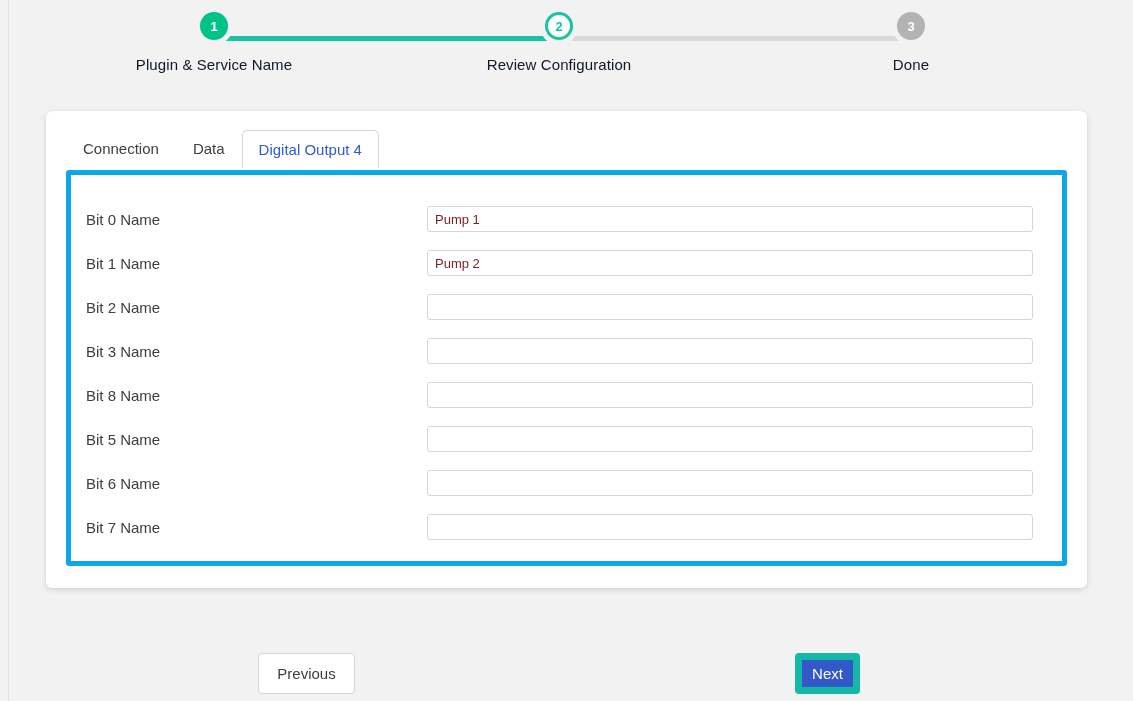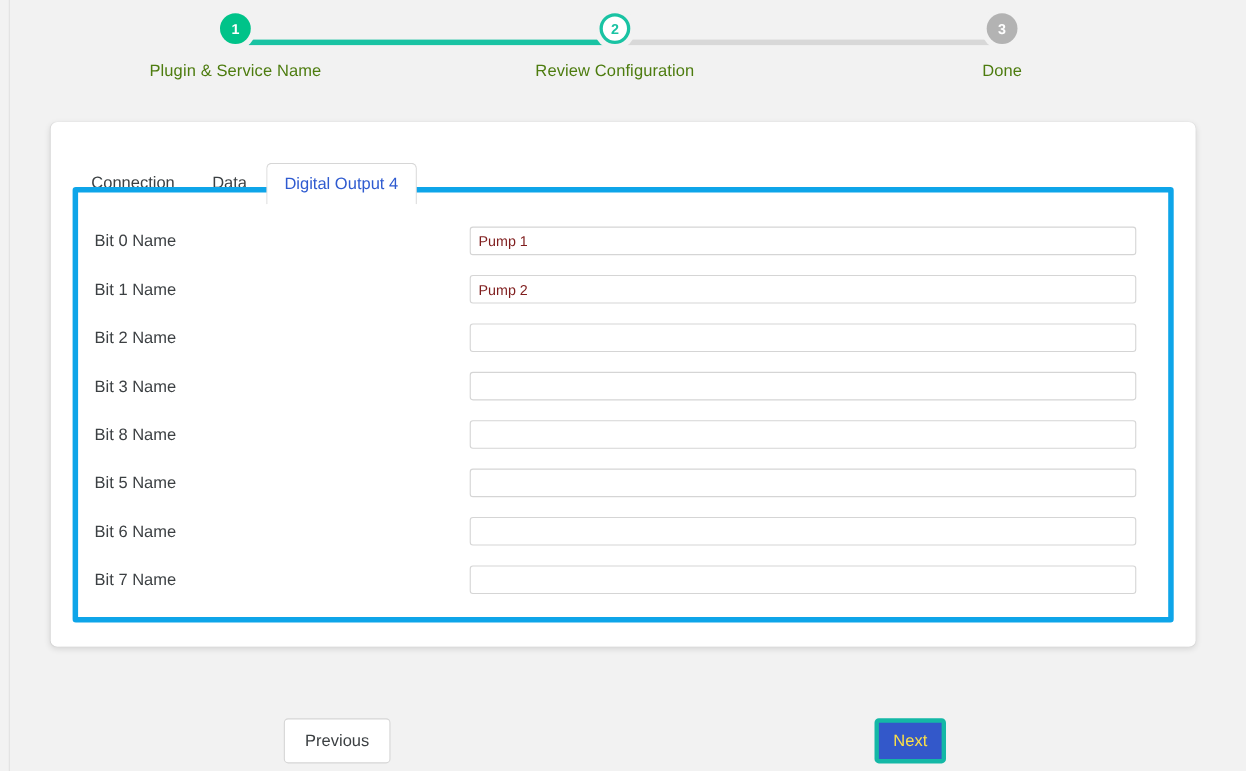--- a/index.html
+++ b/index.html
@@ -95,41 +95,41 @@
     border: 3px solid #19c3a3;
     color: #19c3a3;
   }
   .bubble-todo {
     background: #b3b3b3;
     color: #ffffff;
   }
   .step-label {
     margin-top: 4px;
     font-size: 15px;
-    color: #4d7c0f;
+    color: #0f172a;
     letter-spacing: 0.1px;
     white-space: nowrap;
   }
 
   
   .card {
     position: absolute;
     left: 46px;
     top: 111px;
     width: 1041px;
     height: 477px;
     background: #ffffff;
     border-radius: 6px;
     box-shadow: 0 2px 6px rgba(0,0,0,0.12), 0 0 1px rgba(0,0,0,0.10);
     box-sizing: border-box;
   }
   .tabs {
     position: absolute;
     left: 20px;
-    top: 37px;
+    top: 19px;
     height: 37px;
     display: flex;
     align-items: flex-end;
   }
   .tab {
     font-size: 15px;
     padding: 10px 16px 9px 16px;
     color: #3c4043;
     cursor: pointer;
     border: 1px solid transparent;
@@ -216,22 +216,22 @@
     height: 41px;
     background: #ffffff;
     border: 1px solid #d5d5d5;
     color: #3c4043;
   }
   .btn-next {
     left: 795px;
     width: 65px;
     height: 41px;
     background: #3358ca;
-    border: 4px solid #14b8a6;
-    color: #fde047;
+    border: 7px solid #14b8a6;
+    color: #ffffff;
     text-align: center;
   }
 </style>
 </head>
 <body>
 
 <div class="page">
 
   <div class="left-rail"></div>
 

